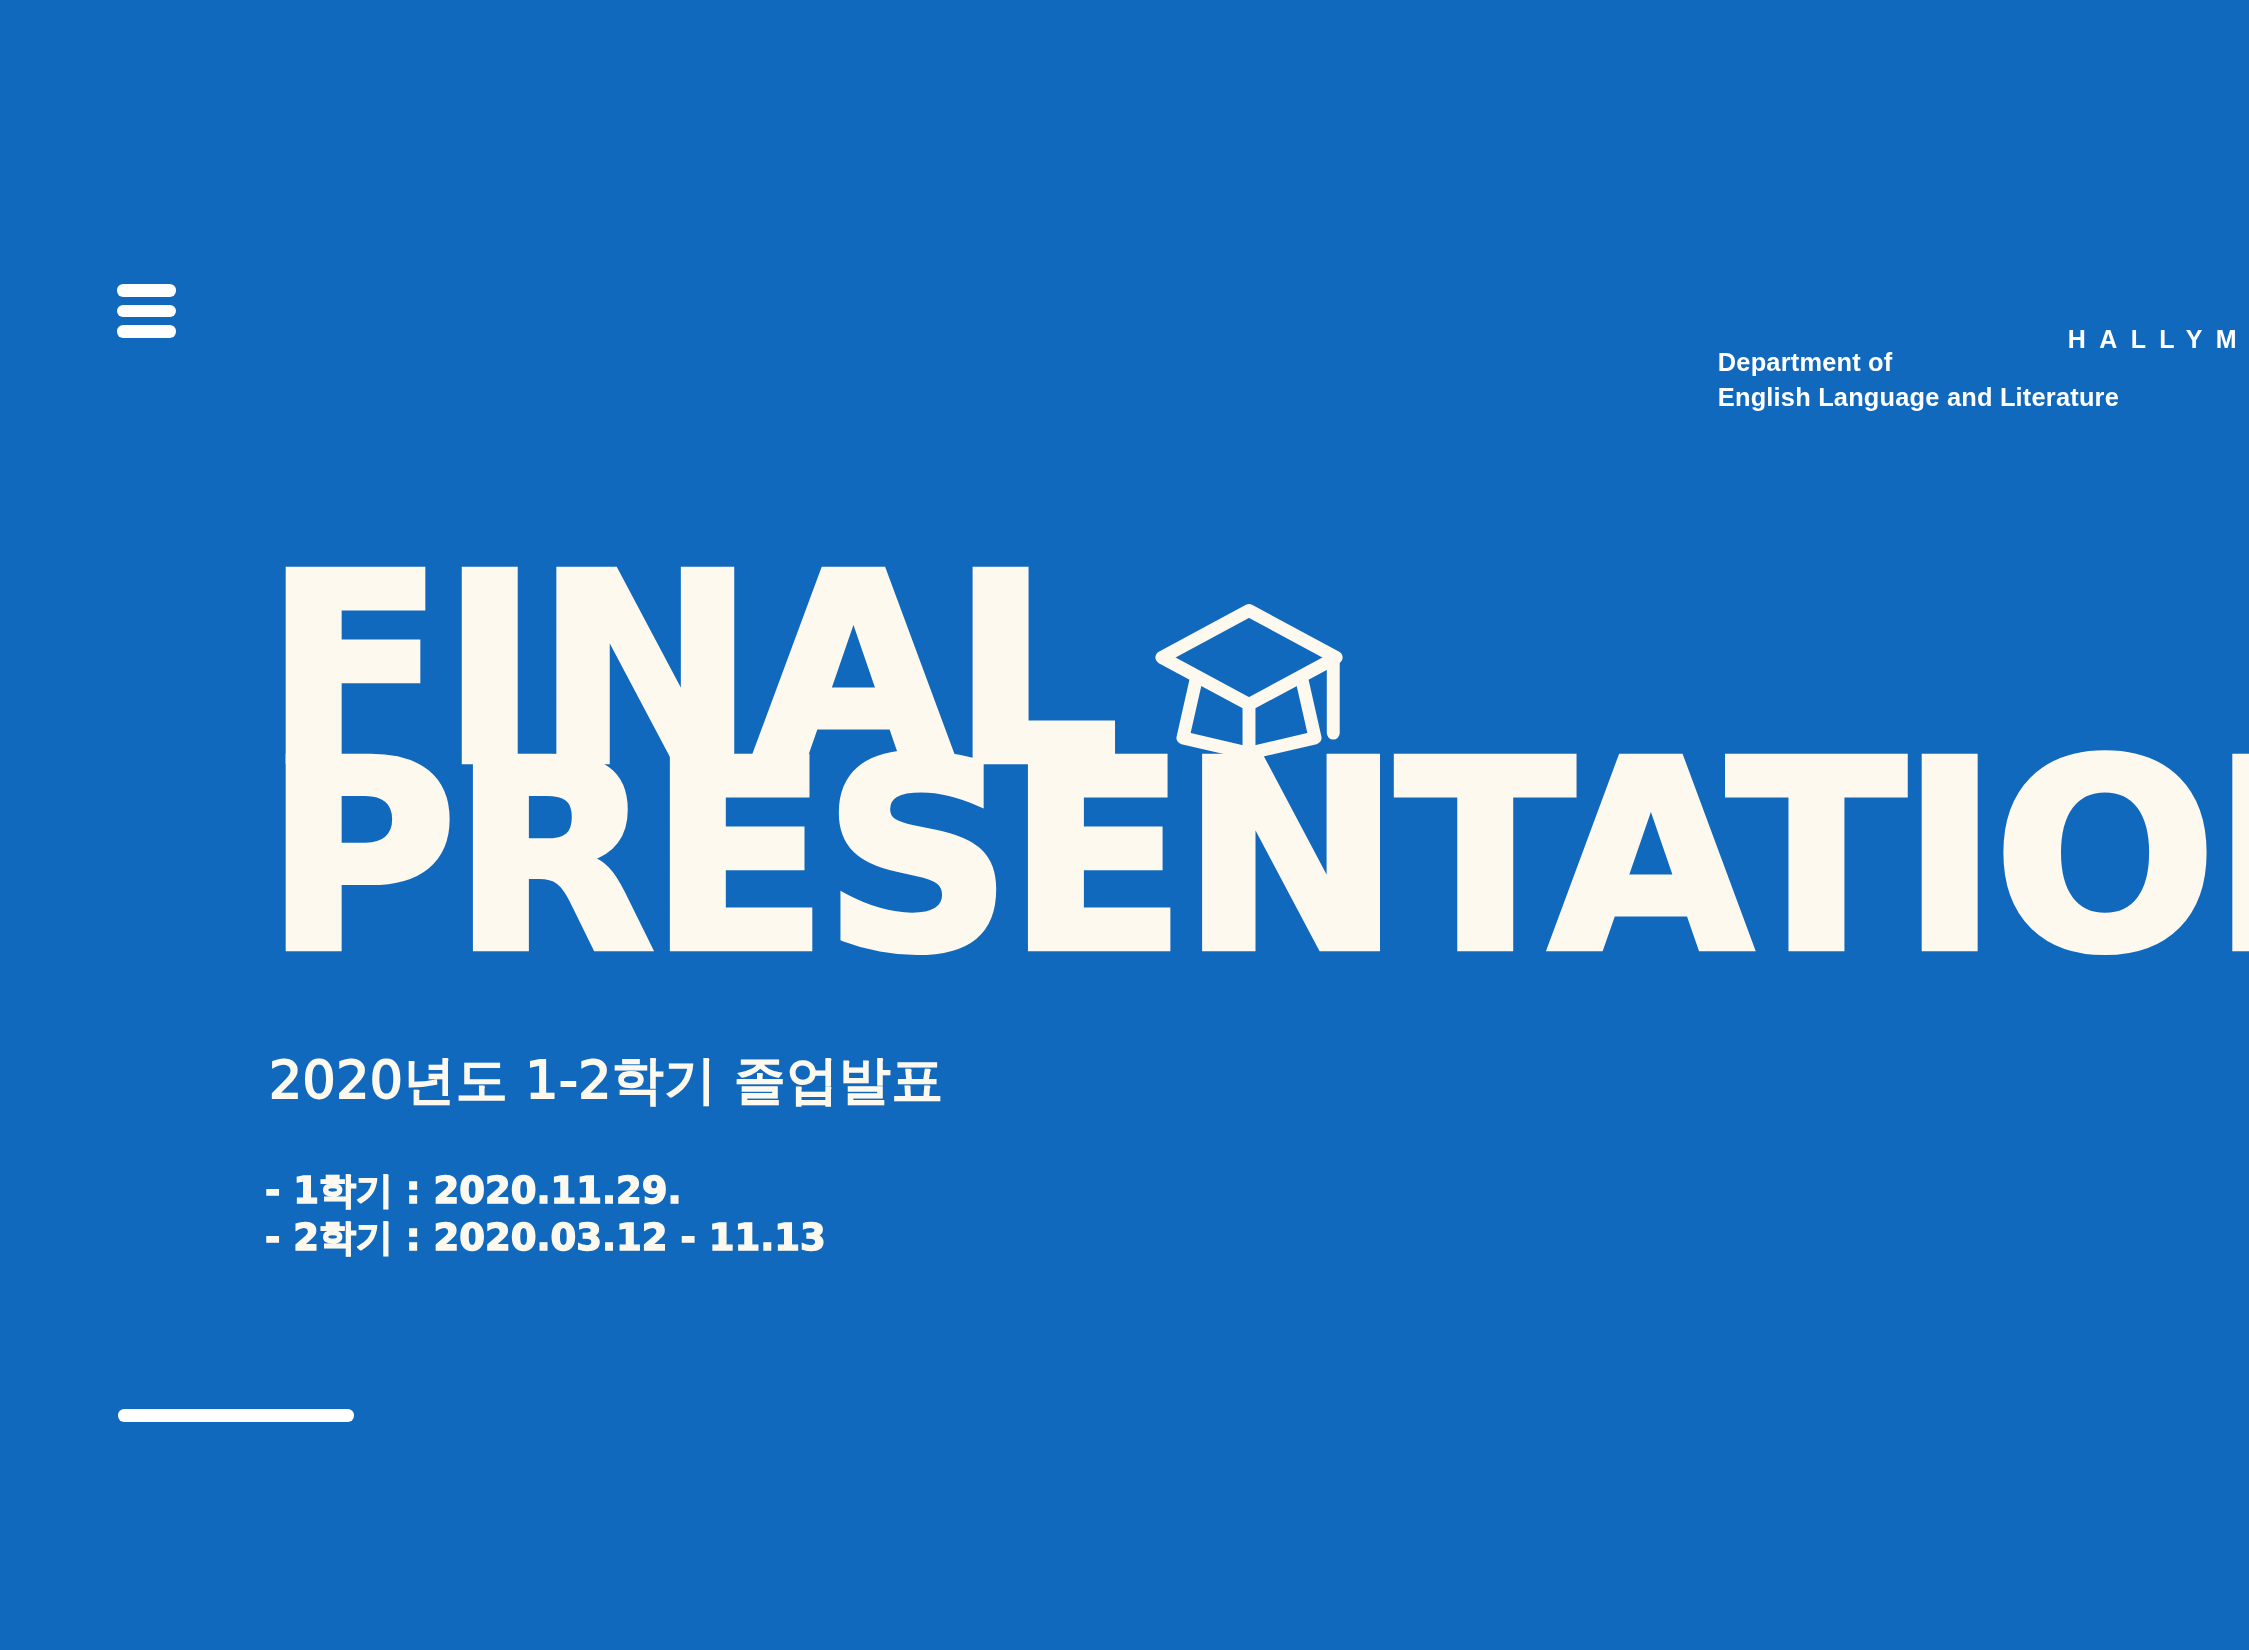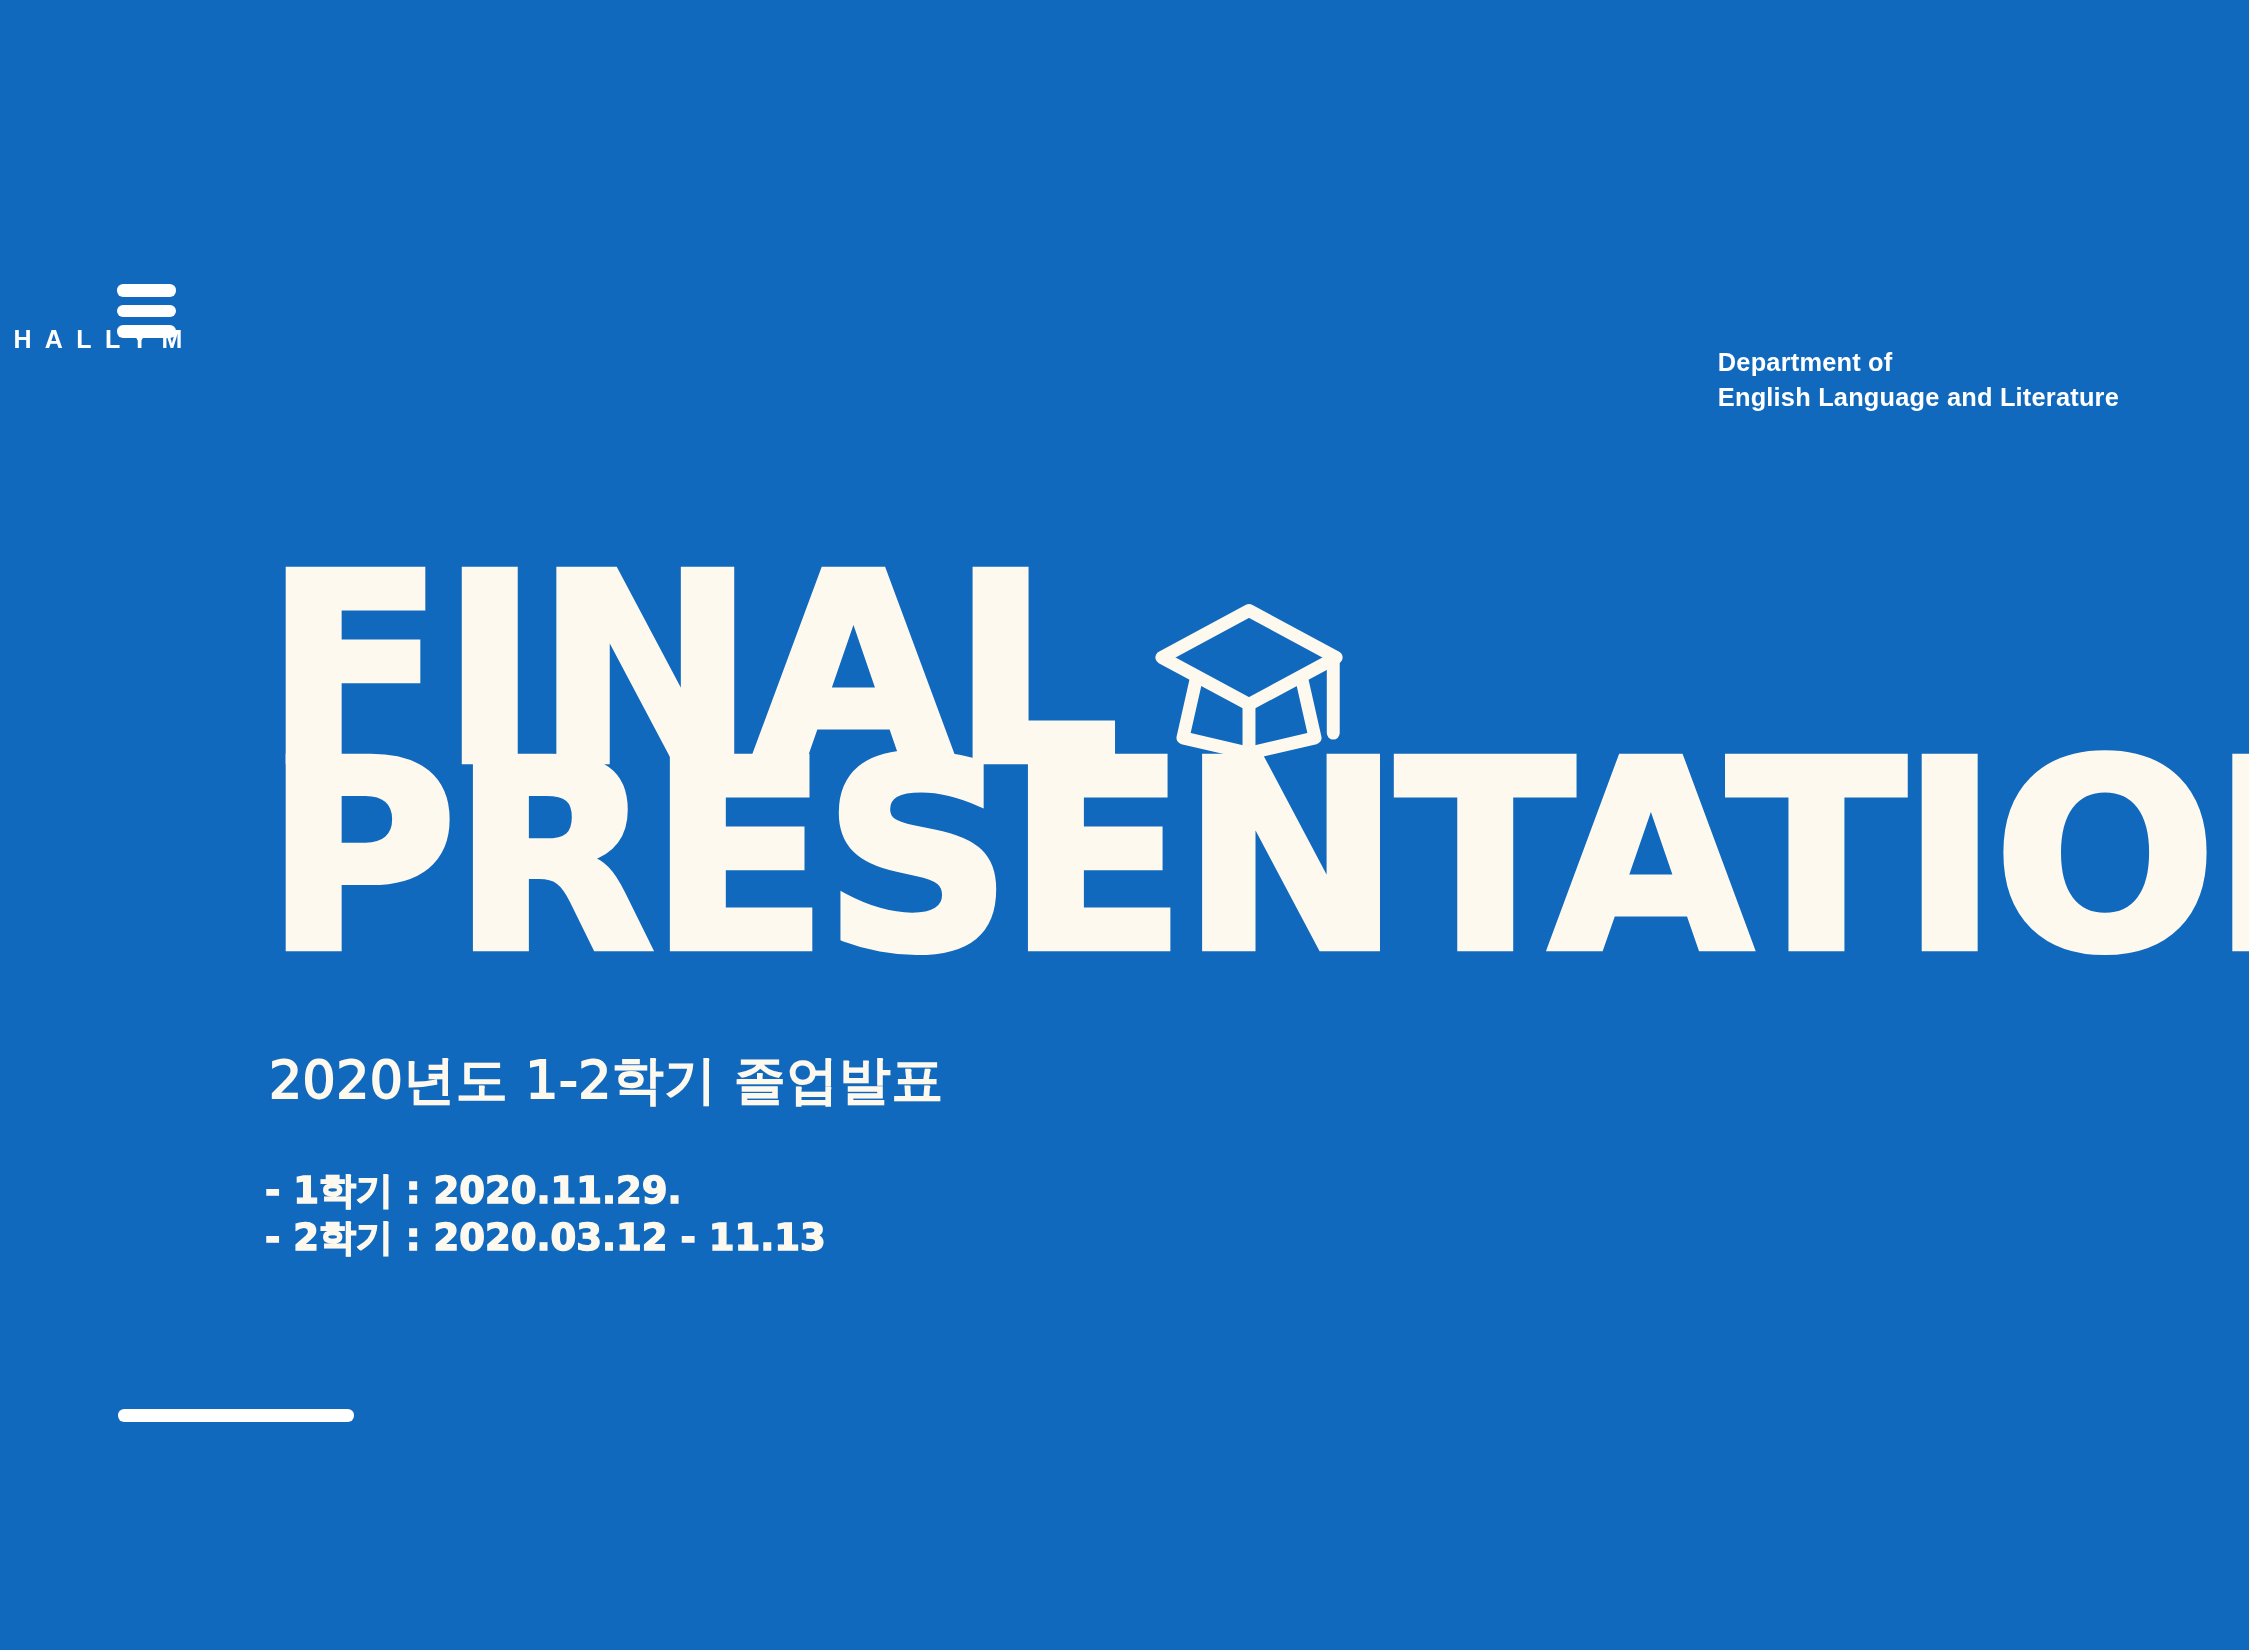--- a/index.html
+++ b/index.html
@@ -38,21 +38,21 @@
   #menu-button .bar.b1 { top: 0px; }
   #menu-button .bar.b2 { top: 20.6px; }
   #menu-button .bar.b3 { top: 41px; }
 
   
   #brand {
     position: absolute;
     left: 0;
     top: 327px;
     width: 2250px;
-    text-align: left;
+    text-align: right;
     color: #ffffff;
     font-size: 25px;
     font-weight: bold;
     letter-spacing: 13.4px;
     text-indent: 13.4px;
     line-height: 1;
   }
 
   
   #department {

